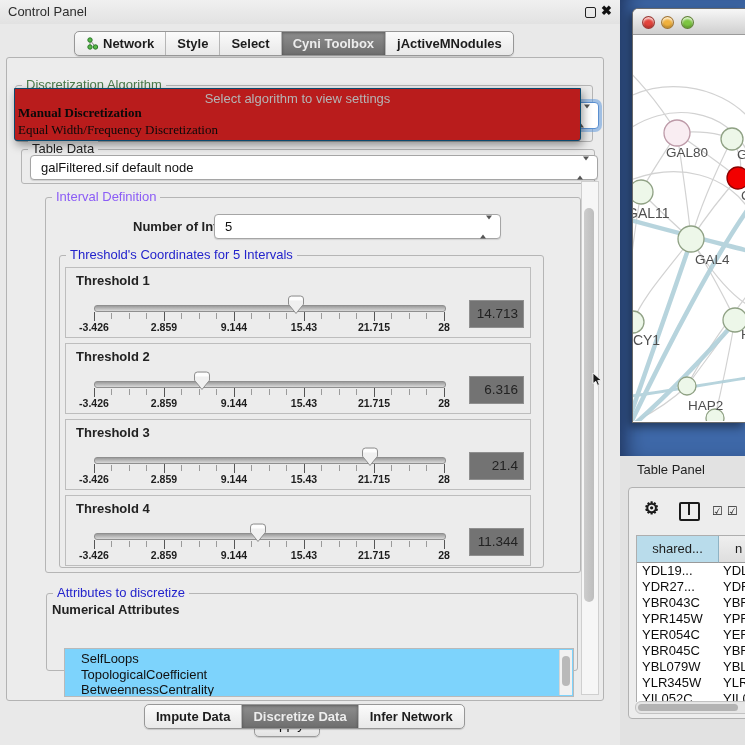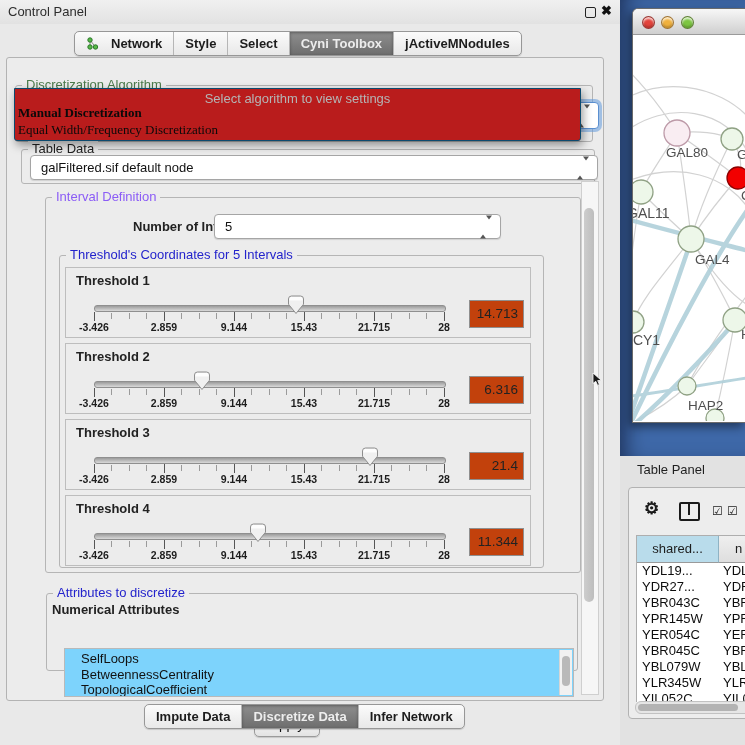--- a/index.html
+++ b/index.html
@@ -12,21 +12,21 @@
 
   
   #control-panel{left:0;top:0;width:620px;height:745px;background:#e9e9e9;}
   #cp-titlebar{left:0;top:0;width:620px;height:24px;background:linear-gradient(#f0f0f0,#e2e2e2);}
   #cp-title{left:8px;top:4px;font-size:13px;color:#2d2d2d;}
   #float-icon{left:585px;top:7px;width:9px;height:9px;border:1.6px solid #222;border-radius:2px;}
   #close-icon{left:601px;top:3px;font-size:13px;font-weight:bold;color:#111;}
 
   .seg-bar{display:flex;border:1px solid #979797;border-radius:5px;overflow:hidden;
     background:linear-gradient(#fbfbfb,#e8e8e8);box-shadow:0 1px 1px rgba(0,0,0,.15);}
-  .seg-tab{display:flex;align-items:center;gap:12px;padding:4px 11px;font-size:13px;font-weight:bold;
+  .seg-tab{display:flex;align-items:center;gap:4px;padding:4px 11px;font-size:13px;font-weight:bold;
     color:#1c1c1c;white-space:nowrap;cursor:default;}
   .seg-tab + .seg-tab{border-left:1px solid #b6b6b6;}
   .seg-tab.selected{background:linear-gradient(#8e8e8e,#6e6e6e);color:#ededed;
     box-shadow:inset 0 1px 3px rgba(0,0,0,.35);}
   #top-tab-bar{left:74px;top:31px;}
   #bottom-tab-bar{left:144px;top:704px;}
 
   #cp-content{left:6px;top:57px;width:596px;height:642px;background:#ececec;
     border:1px solid #b3b3b3;border-radius:3px;}
 
@@ -70,21 +70,21 @@
   .thr-label{position:absolute;left:10px;top:5px;font-size:13px;font-weight:bold;}
   .slider{position:absolute;left:0;top:0;width:400px;height:69px;}
   .track{position:absolute;left:28px;top:37px;width:350px;height:5px;border-radius:3px;
     background:linear-gradient(#9b9b9b,#d9d9d9);border:1px solid #8f8f8f;}
   .minor-ticks{position:absolute;left:28px;top:45px;width:352px;height:6px;
     background-image:repeating-linear-gradient(90deg,#9a9a9a 0,#9a9a9a 1px,transparent 1px,transparent 17.5px);}
   .majors i{position:absolute;top:44px;width:1px;height:9px;background:#555;}
   .tick-labels span{position:absolute;top:53px;transform:translateX(-50%);
     font-size:10.5px;font-weight:bold;color:#1d1d1d;white-space:nowrap;}
   .handle{position:absolute;top:27px;width:16px;height:20px;}
-  .value-box{position:absolute;left:403px;top:32px;width:48px;height:26px;background:#c2410c;
+  .value-box{position:absolute;left:403px;top:32px;width:48px;height:26px;background:#737373;
     border:1px solid #8f8f8f;font-size:13.5px;text-align:right;padding-right:5px;line-height:26px;}
 
   #attr-group{left:39px;top:535px;width:530px;height:76px;}
   #attr-list-label{left:5px;top:8px;font-size:13px;font-weight:bold;position:absolute;}
   #attr-list{position:absolute;left:17px;top:26px;width:508px;height:47px;background:#7dd3fc;
     border:1px solid #b9b9b9;overflow:hidden;margin-top:28px;}
   #attr-list ul{margin:2px 0 0 0;padding:0 0 0 16px;list-style:none;}
   #attr-list li{font-size:13px;line-height:15.5px;color:#111;}
   #attr-scrollbar{position:absolute;right:1px;top:1px;width:12px;height:45px;background:#f1f1f1;border-left:1px solid #d5d5d5;}
   #attr-thumb{position:absolute;left:1.5px;top:6px;width:8px;height:30px;border-radius:4px;background:#b9b9b9;}
@@ -334,22 +334,22 @@
 </div>
       </div>
     </div>
 
     <div class="group" id="attr-group">
       <span class="gtitle blue">Attributes to discretize</span>
       <div id="attr-list-label">Numerical Attributes</div>
       <div id="attr-list">
         <ul>
             <li>SelfLoops</li>
+            <li>TopologicalCoefficient</li>
             <li>BetweennessCentrality</li>
-            <li>TopologicalCoefficient</li>
           </ul>
         <div id="attr-scrollbar">
             <div id="attr-thumb"></div>
           </div>
       </div>
     </div>
 
     <div class="abs" id="apply-button">Apply</div>
 
     <div id="cp-scrollbar">

